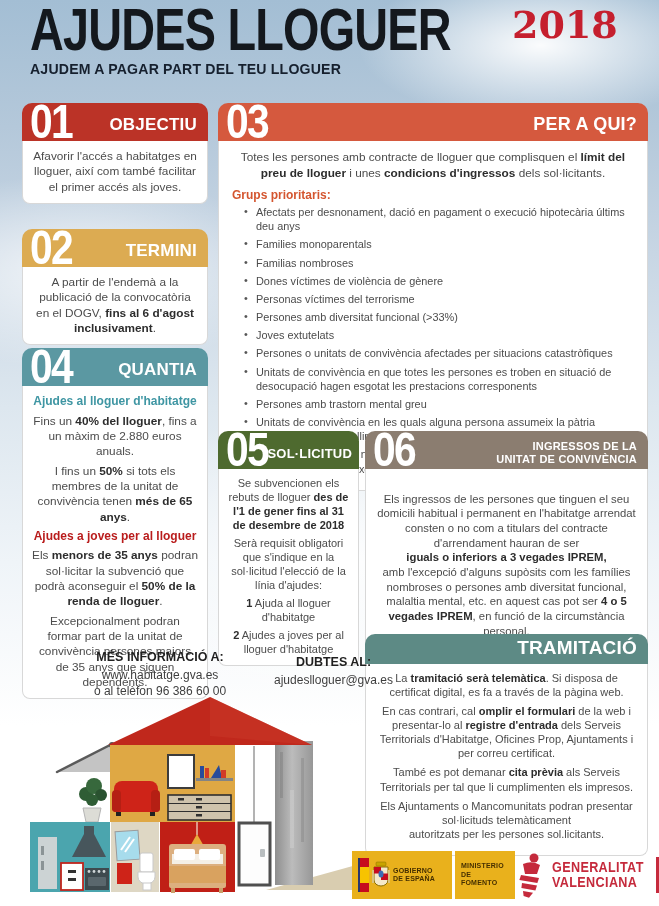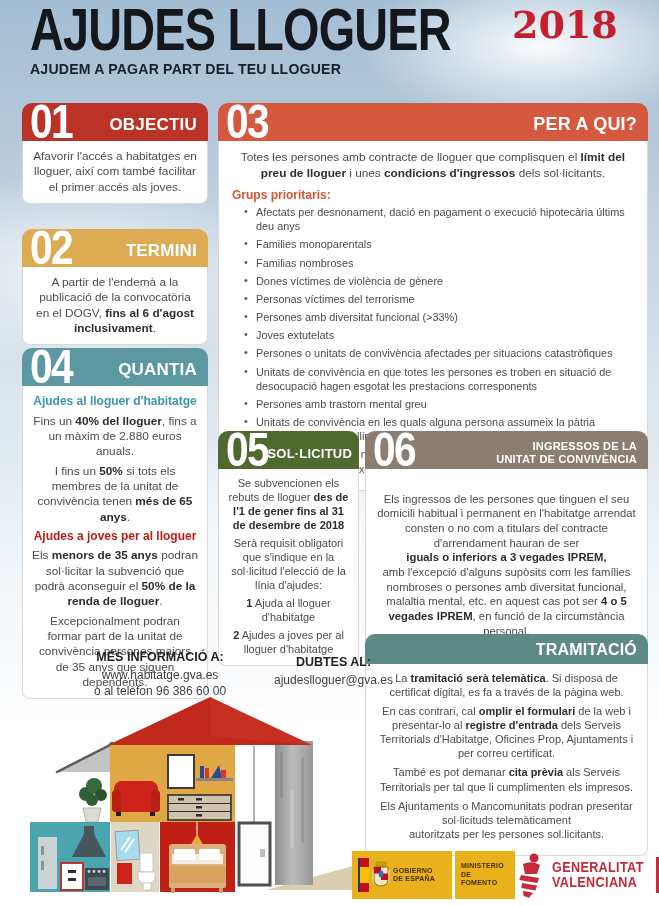--- a/index.html
+++ b/index.html
@@ -34,21 +34,21 @@
   #card03 .groups{font-weight:700;text-align:left;margin:5px 0 2px;font-size:12px;}
   #card03 ul{list-style:none;margin:2px 0 0;padding:0 0 0 10px;text-align:left;}
   #card03 li{position:relative;padding-left:14px;margin-bottom:4px;font-size:10.9px;line-height:1.3;color:#4c4c4c;}
   #card03 li::before{content:"\2022";position:absolute;left:2px;top:-1px;color:#555;}
   
   #card05 .card-body{font-size:11px;line-height:1.27;padding:8px 8px;}
   #card05 .hlabel{font-size:13px;right:7px;bottom:8px;}
   #card06 .card-body{font-size:11.3px;line-height:1.3;padding:8px 10px;white-space:pre-line;}
   #card06 .hlabel{font-size:11px;line-height:1.12;text-align:right;bottom:4px;}
   #cardTram .card-head{height:30px;}
-  #cardTram .hlabel{font-size:16px;bottom:5px;margin-top:45px;}
+  #cardTram .hlabel{font-size:19px;bottom:5px;margin-top:45px;}
   #cardTram .card-body{font-size:11px;line-height:1.28;padding:7px 10px 9px;}
   #cardTram .card-body p{margin:0 0 5px;white-space:pre-line;}
   
   .info-block{position:absolute;text-align:center;font-size:12px;color:#3f3f3f;line-height:1.4;padding-left:45px;}
   .info-label{font-weight:700;color:#1f1f1f;font-size:12.5px;}
   
   .spain-logo{position:absolute;left:352px;top:851px;display:flex;height:48px;}
   .spain-box{background:#e9b11c;display:flex;align-items:center;padding:0 6px;}
   .spain-box.left{width:88px;}
   .spain-box.right{width:48px;margin-left:3px;justify-content:center;}

